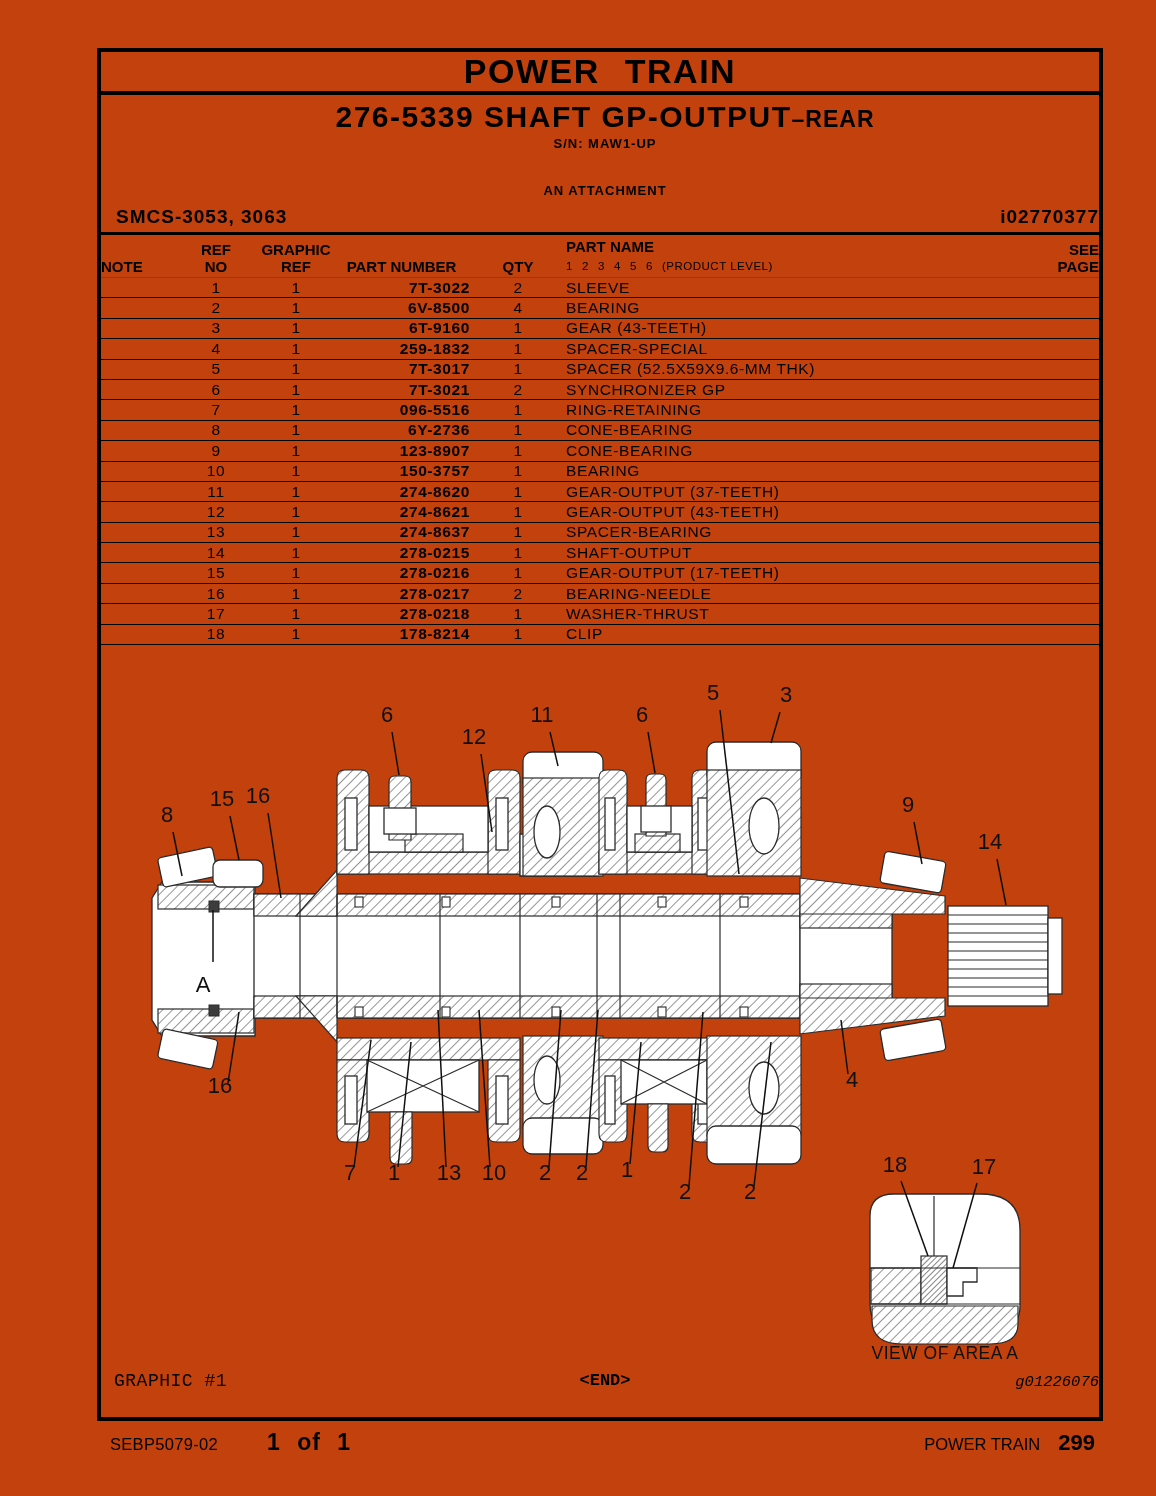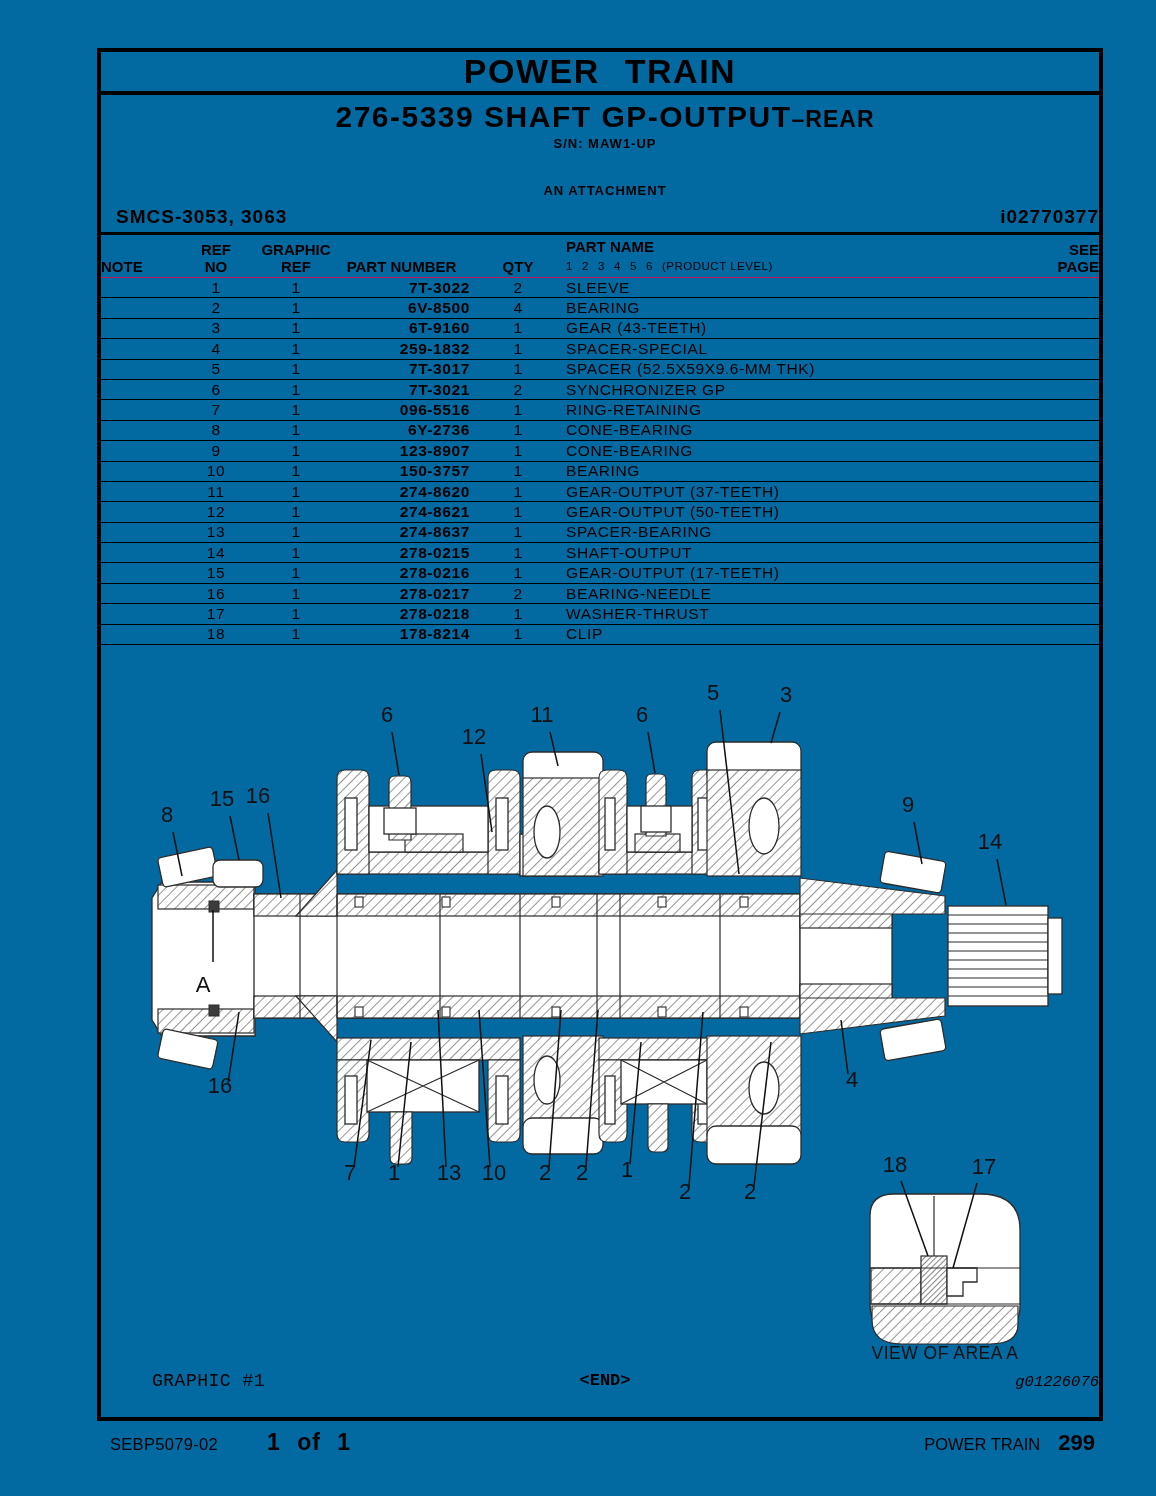--- a/index.html
+++ b/index.html
@@ -2,21 +2,21 @@
 <html><head>
 <meta charset="utf-8">
 <style>
   * { margin:0; padding:0; box-sizing:border-box; }
   html,body { background:#fff; }
   body {
     width:1156px; height:1496px; position:relative;
     font-family:"Liberation Sans", sans-serif; color:#000;
     -webkit-font-smoothing:antialiased;
   }
-  .page { position:absolute; left:0; top:0; width:1156px; height:1496px; background:#0369a1; }
+  .page { position:absolute; left:0; top:0; width:1156px; height:1496px; background:#c2410c; }
 
   
   .title-box {
     position:absolute; left:97px; top:48px; width:1006px; height:47px;
     border:4px solid #000; display:flex; align-items:center; justify-content:center;
   }
   .main-box {
     position:absolute; left:97px; top:95px; width:1006px; height:1326px;
     border:4px solid #000; border-top:none;
   }
@@ -81,21 +81,21 @@
   .clip { fill:#fff; stroke:#2b2b2b; stroke-width:1.1; }
   .dk { fill:#3c3c3c; stroke:#2b2b2b; }
   .callout-line { stroke:#101010; stroke-width:1.5; }
   .callout-text { font-family:"Liberation Sans", sans-serif; font-size:22px; fill:#101010; }
   .view-caption { font-family:"Liberation Sans", sans-serif; font-size:17.5px; fill:#101010; letter-spacing:0.5px; }
 
   
   .graphic-row { position:absolute; top:1276px; left:0; width:100%; padding:0 10px 0 13px;
     display:flex; justify-content:space-between; align-items:baseline;
     font-family:"Liberation Mono", monospace; font-size:17px; }
-  .graphic-label { font-size:18px; letter-spacing:0.5px;margin-left:38px; }
+  .graphic-label { font-size:18px; letter-spacing:0.5px; }
   .end-marker { font-weight:bold; font-size:17px; position:absolute; left:0; right:0; text-align:center; }
   .graphic-id { font-size:15.5px;font-style:italic; }
 
   
   .page-footer { position:absolute; left:97px; top:1429px; width:1006px; height:30px; }
   .doc-number { position:absolute; left:13px; top:6px; font-size:16.5px; letter-spacing:0.3px; }
   .page-info { position:absolute; left:170px; top:0; font-size:23px; font-weight:bold; word-spacing:9px; letter-spacing:1px; }
   .footer-right { position:absolute; right:8px; top:0; display:flex; align-items:baseline; gap:18px; }
   .footer-section { font-size:16.5px; padding-top:6px; }
   .footer-page { font-size:22px; font-weight:bold; }
@@ -254,21 +254,21 @@
               <td class="c-qty">1</td>
               <td class="c-name">GEAR-OUTPUT (37-TEETH)</td>
               <td class="c-page"></td>
             </tr>
             <tr>
               <td class="c-note"></td>
               <td class="c-ref">12</td>
               <td class="c-graphic">1</td>
               <td class="c-part">274-8621</td>
               <td class="c-qty">1</td>
-              <td class="c-name">GEAR-OUTPUT (50-TEETH)</td>
+              <td class="c-name">GEAR-OUTPUT (43-TEETH)</td>
               <td class="c-page"></td>
             </tr>
             <tr>
               <td class="c-note"></td>
               <td class="c-ref">13</td>
               <td class="c-graphic">1</td>
               <td class="c-part">274-8637</td>
               <td class="c-qty">1</td>
               <td class="c-name">SPACER-BEARING</td>
               <td class="c-page"></td>

